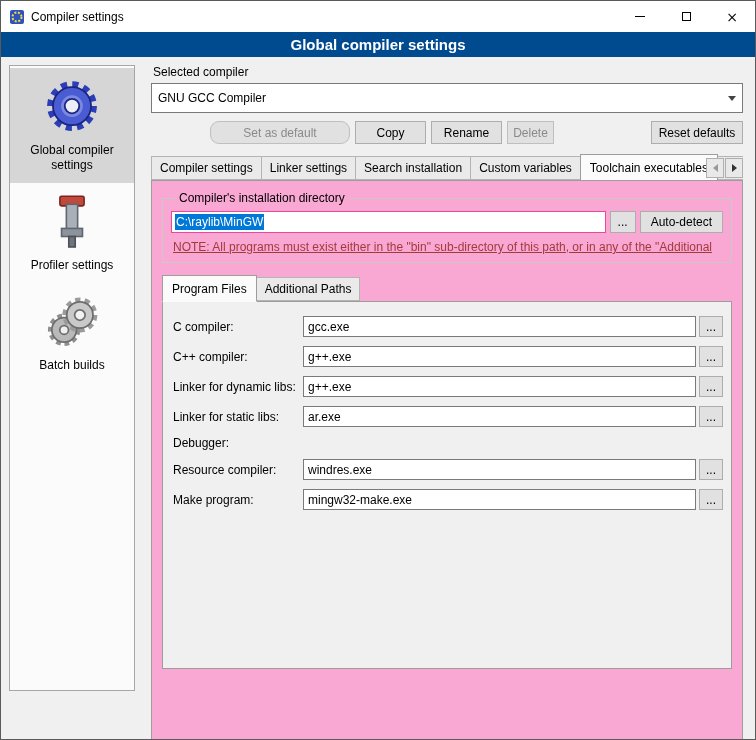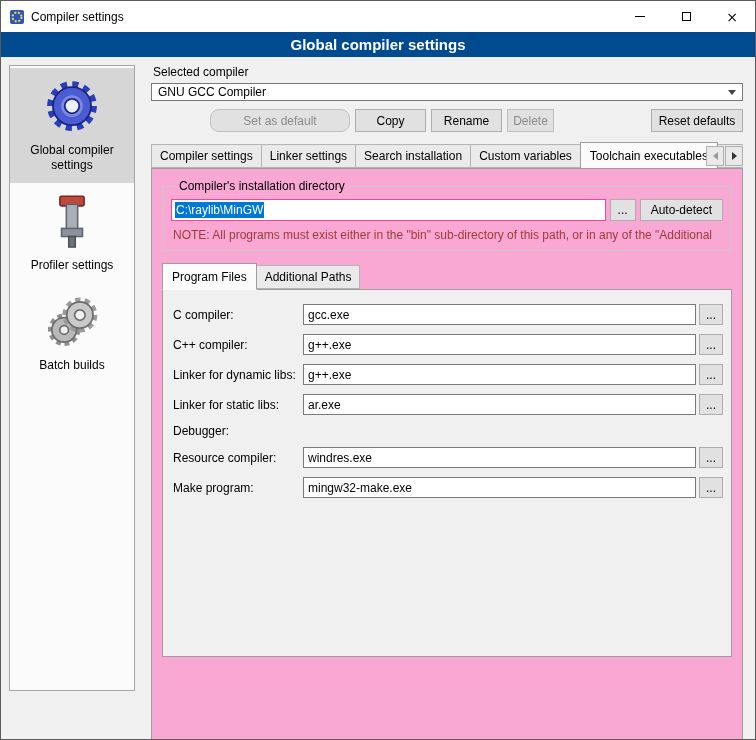--- a/index.html
+++ b/index.html
@@ -24,21 +24,21 @@
   .sidebar { position:absolute; left:8px; top:64px; width:126px; height:626px; background:#fbfbfb; border:1px solid #a6a6a6; padding-top:2px; }
   .side-item { display:flex; flex-direction:column; align-items:center; text-align:center; padding:10px 4px 10px; cursor:default; }
   .side-item.selected { background:#d6d6d6; }
   .side-icon { display:inline-flex; }
   .side-label { margin-top:7px; line-height:1.25; }
 
   
   .main { position:absolute; left:150px; top:60px; width:592px; }
   .sec-label { margin:4px 0 4px 2px; }
 
-  .combo { display:flex; align-items:center; border:1px solid #7a7a7a; background:#fff; height:18px; padding:0 6px; cursor:default; }
+  .combo { display:flex; align-items:center; border:1px solid #7a7a7a; background:#fff; height:30px; padding:0 6px; cursor:default; }
   .combo-text { flex:1; overflow:hidden; white-space:nowrap; }
   .tri-down { width:0; height:0; border-left:4px solid transparent; border-right:4px solid transparent; border-top:5px solid #444; margin-left:6px; }
   .combo.flat { background:#f0f0f0; height:22px; }
 
   .btn { height:23px; background:#e1e1e1; border:1px solid #adadad; font-family:"Liberation Sans","DejaVu Sans",sans-serif; font-size:12px; padding:0 12px; color:#000; cursor:default; }
   .btn.disabled { color:#8a8a8a; border-color:#bfbfbf; }
   .btn-row { display:flex; gap:5px; margin-top:8px; }
   .btn-setdefault { width:140px; margin-left:59px; padding:0;border-radius:9px; }
   .btn-copy, .btn-rename { width:71px; padding:0; }
   .btn-delete { width:47px; padding:0; }
@@ -58,21 +58,21 @@
   .tab-panel { border:1px solid #9d9d9d; background:#f9a8d4; height:660px; padding:8px; position:relative; z-index:1; }
 
   
   fieldset.group { border:1px solid #c9c9c9; padding:6px 8px 8px; margin:2px 2px 0 2px; }
   fieldset.group legend { padding:0 4px; margin-left:4px; }
   .dir-row { display:flex; gap:4px; align-items:center; }
   .text-input { flex:1; height:22px; background:#fff; border:1px solid #ec4899; display:flex; align-items:center; padding:0 3px; overflow:hidden; }
   .selected-text { background:#0078d7; color:#fff; padding:1px 1px; white-space:nowrap; }
   .btn.browse { width:26px; padding:0; height:22px; }
   .btn.autodetect { height:22px; padding:0 10px; }
-  .note { color:#a33a3a; margin-top:7px; margin-left:2px; white-space:nowrap; overflow:hidden; }
+  .note { color:#a33a3a; margin-top:7px; margin-left:2px; white-space:nowrap; overflow:hidden;text-decoration:underline; }
 
   
   .subtabs { margin-top:12px; display:flex; align-items:flex-end; padding-left:2px; }
   .subpanel { border:1px solid #9d9d9d; background:#f0f0f0; margin:0 2px; padding:14px 8px 0 10px; height:368px; position:relative; z-index:1; }
 
   .field-row { display:flex; align-items:center; margin-bottom:9px; }
   .field-row label { width:130px; flex:none; }
   .field-input { flex:1; height:21px; border:1px solid #7a7a7a; background:#fff; padding:0 4px; font-family:"Liberation Sans","DejaVu Sans",sans-serif; font-size:12px; }
   .browse-sm { width:24px; height:21px; margin-left:3px; padding:0; }
   .combo.debugger { flex:1; }

